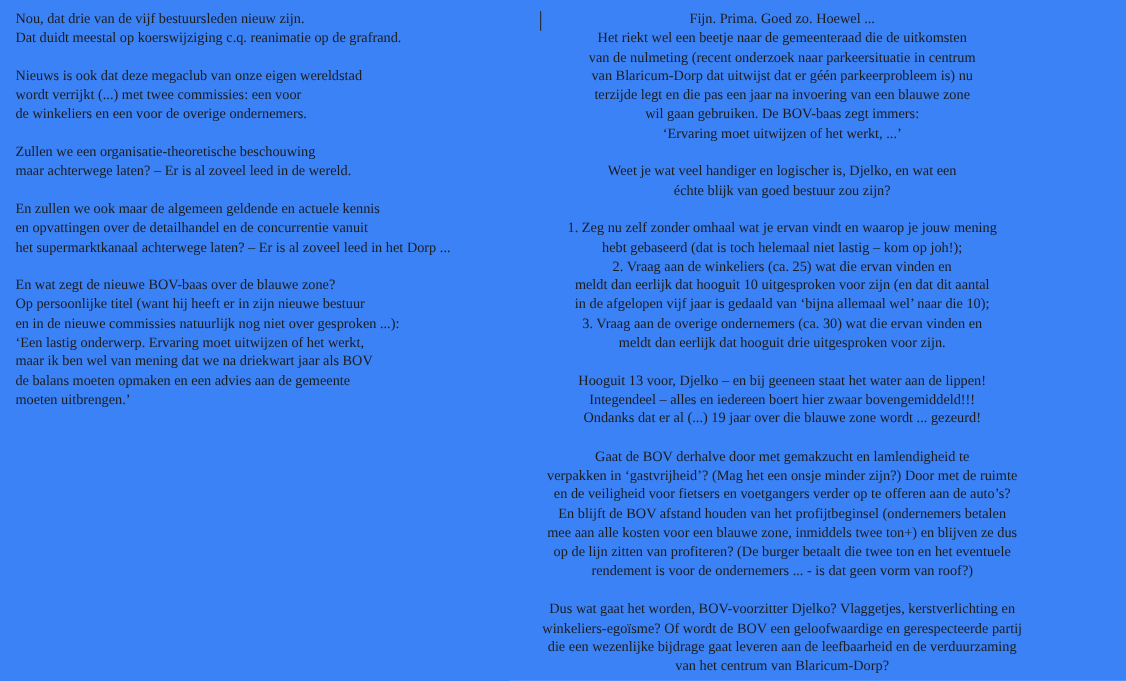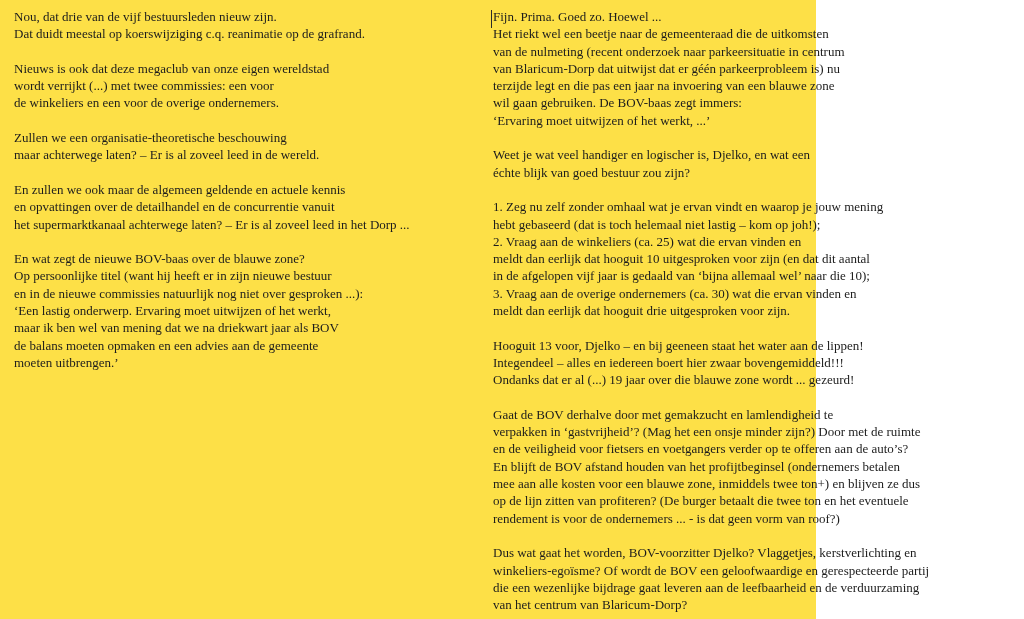--- a/index.html
+++ b/index.html
@@ -5,37 +5,37 @@
   html, body {
     margin: 0;
     padding: 0;
     width: 1024px;
     height: 619px;
     background: #ffffff;
     overflow: hidden;
   }
   .page {
     position: relative;
-    width: 816px;
+    width: 1024px;
     height: 619px;
-    background: #fde047;
+    background: #3b82f6;
     font-family: "Liberation Serif", "DejaVu Serif", serif;
     text-decoration: underline;
   }
   .text-col {
     position: absolute;
     top: 8px;
     white-space: pre;
     font-size: 13px;
     line-height: 17.3px;
     color: #1c1c1c;
     letter-spacing: 0;
   }
   .col-left  { left: 14px;  }
-  .col-right { left: 493px; }
+  .col-right { left: 493px; text-align: center; }
   .caret {
     position: absolute;
     left: 491px;
     top: 10px;
     width: 1px;
     height: 18px;
     background: #2a2a2a;
   }
 </style>
 </head>

